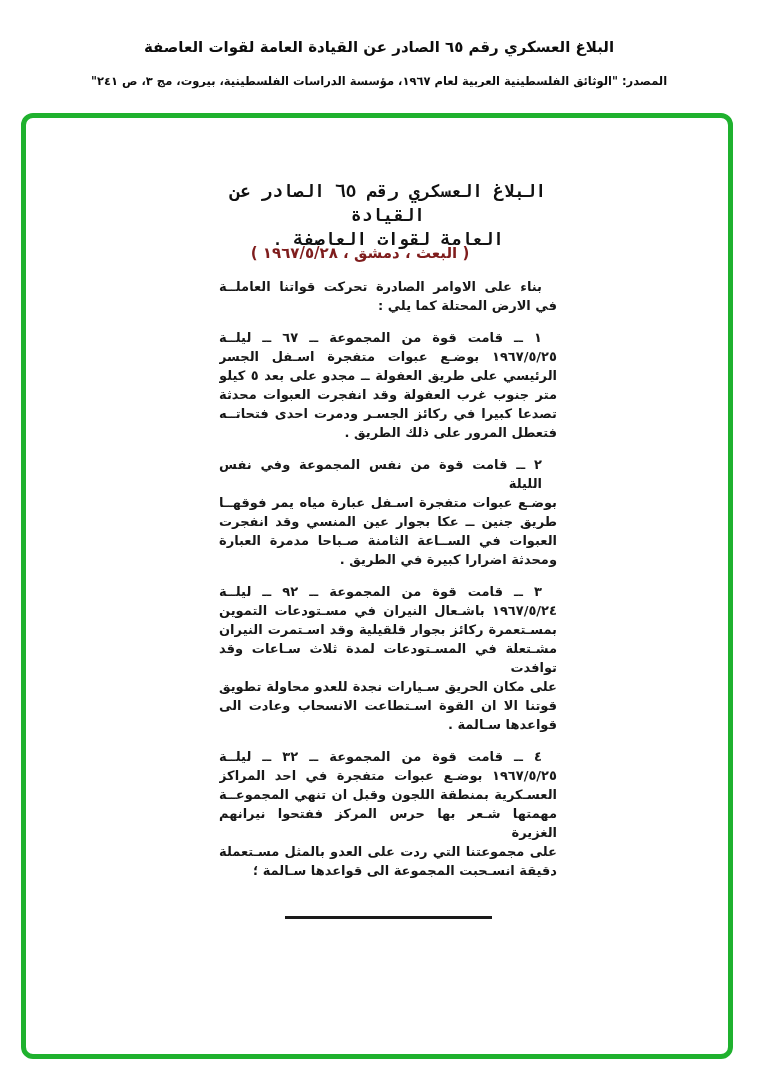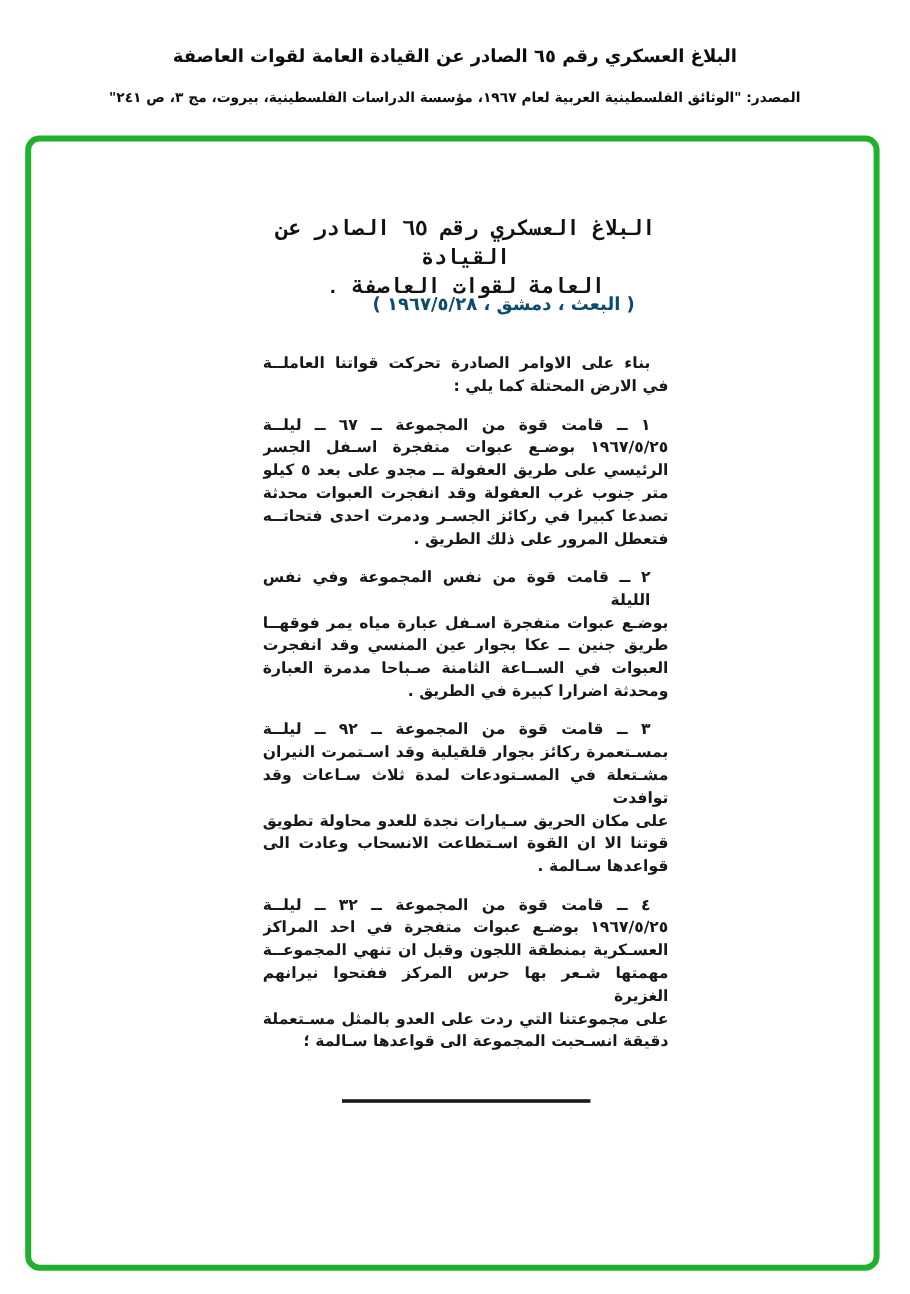--- a/index.html
+++ b/index.html
@@ -36,27 +36,27 @@
   }
   .doc-title {
     position: absolute; top: 148px; right: 201px; width: 338px;
     direction: rtl; text-align: center;
     font-weight: bold; font-size: 17.5px; line-height: 24px;
     color: #111111;
     font-family: Liberation Mono, monospace;
   }
   .dateline {
     position: absolute; top: 212px; right: 201px; width: 338px;
-    direction: rtl; 
+    direction: rtl; text-align: center;
     font-weight: bold; font-size: 15px;
     transform: translateX(-28px);
-    color: #0c4a6e;
+    color: #7f1d1d;
   }
   .body-text {
-    position: absolute; top: 262px; right: 201px; width: 338px;
+    position: absolute; top: 245px; right: 201px; width: 338px;
     direction: rtl;
     font-weight: bold; font-size: 13px;
     color: #181818;
   }
   .para { margin: 0 0 13px 0; }
   .line {
     line-height: 19px;
     text-align: justify;
     text-align-last: justify;
     overflow: hidden;
@@ -105,20 +105,21 @@
     <div class="para">
       <div class="line first">٢ ــ قامت قوة من نفس المجموعة وفي نفس الليلة</div>
       <div class="line">بوضـع عبوات متفجرة اسـفل عبارة مياه يمر فوقهــا</div>
       <div class="line">طريق جنين ــ عكا بجوار عين المنسي وقد انفجرت</div>
       <div class="line">العبوات في الســاعة الثامنة صـباحا مدمرة العبارة</div>
       <div class="line last">ومحدثة اضرارا كبيرة في الطريق .</div>
     </div>
 
     <div class="para">
       <div class="line first">٣ ــ قامت قوة من المجموعة ــ ٩٢ ــ ليلــة</div>
+      <div class="line">١٩٦٧/٥/٢٤ باشـعال النيران في مسـتودعات التموين</div>
       <div class="line">بمسـتعمرة ركائز بجوار قلقيلية وقد اسـتمرت النيران</div>
       <div class="line">مشـتعلة في المسـتودعات لمدة ثلاث سـاعات وقد توافدت</div>
       <div class="line">على مكان الحريق سـيارات نجدة للعدو محاولة تطويق</div>
       <div class="line">قوتنا الا ان القوة اسـتطاعت الانسحاب وعادت الى</div>
       <div class="line last">قواعدها سـالمة .</div>
     </div>
 
     <div class="para">
       <div class="line first">٤ ــ قامت قوة من المجموعة ــ ٣٢ ــ ليلــة</div>
       <div class="line">١٩٦٧/٥/٢٥ بوضـع عبوات متفجرة في احد المراكز</div>

